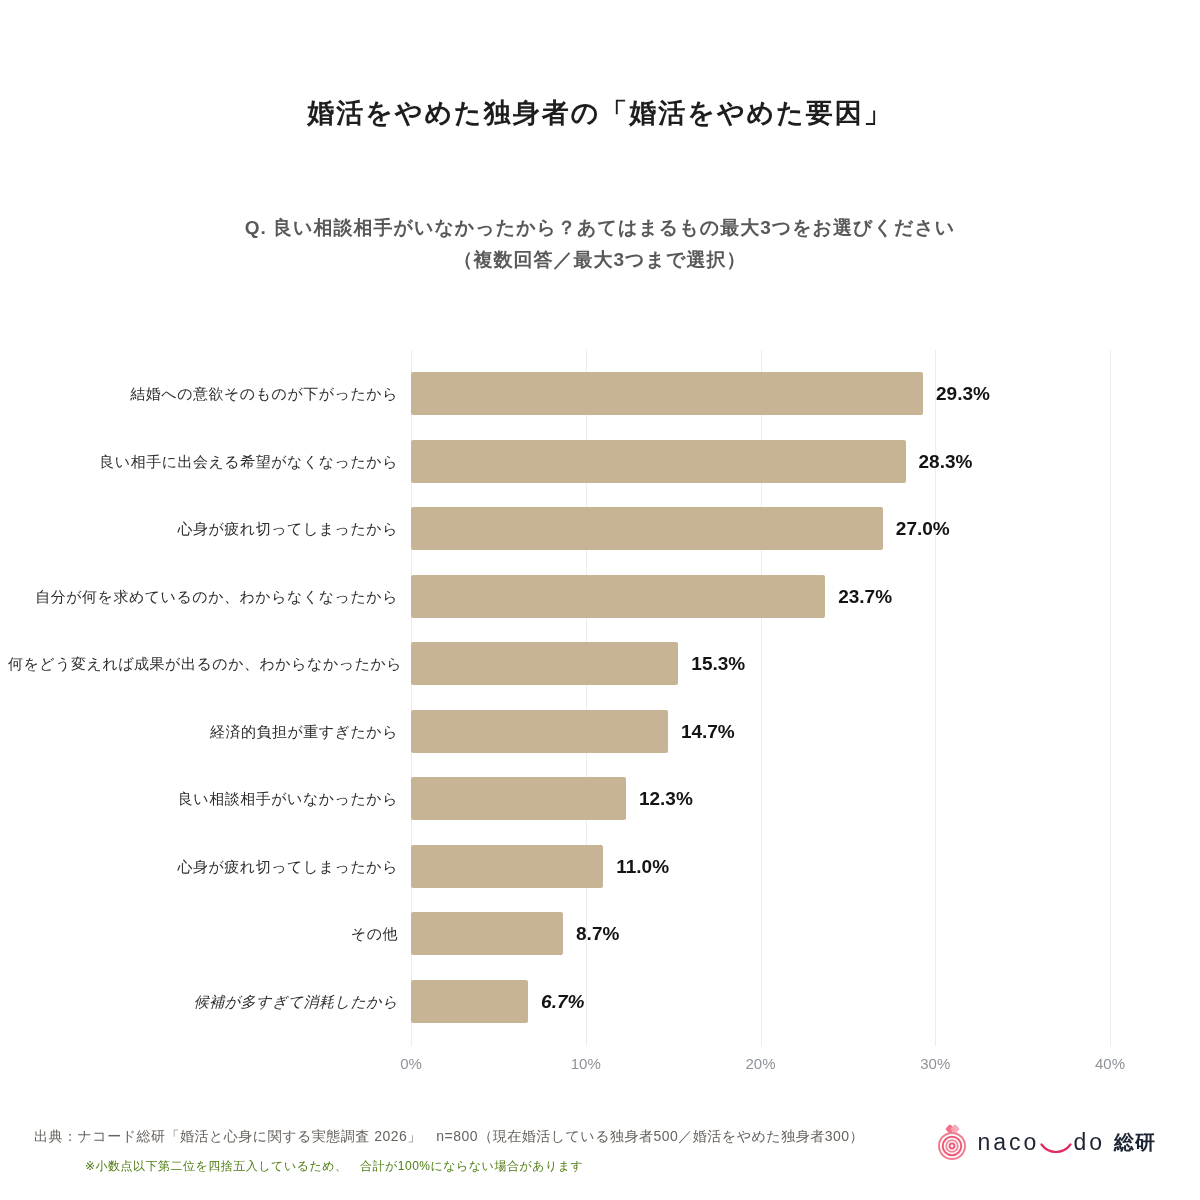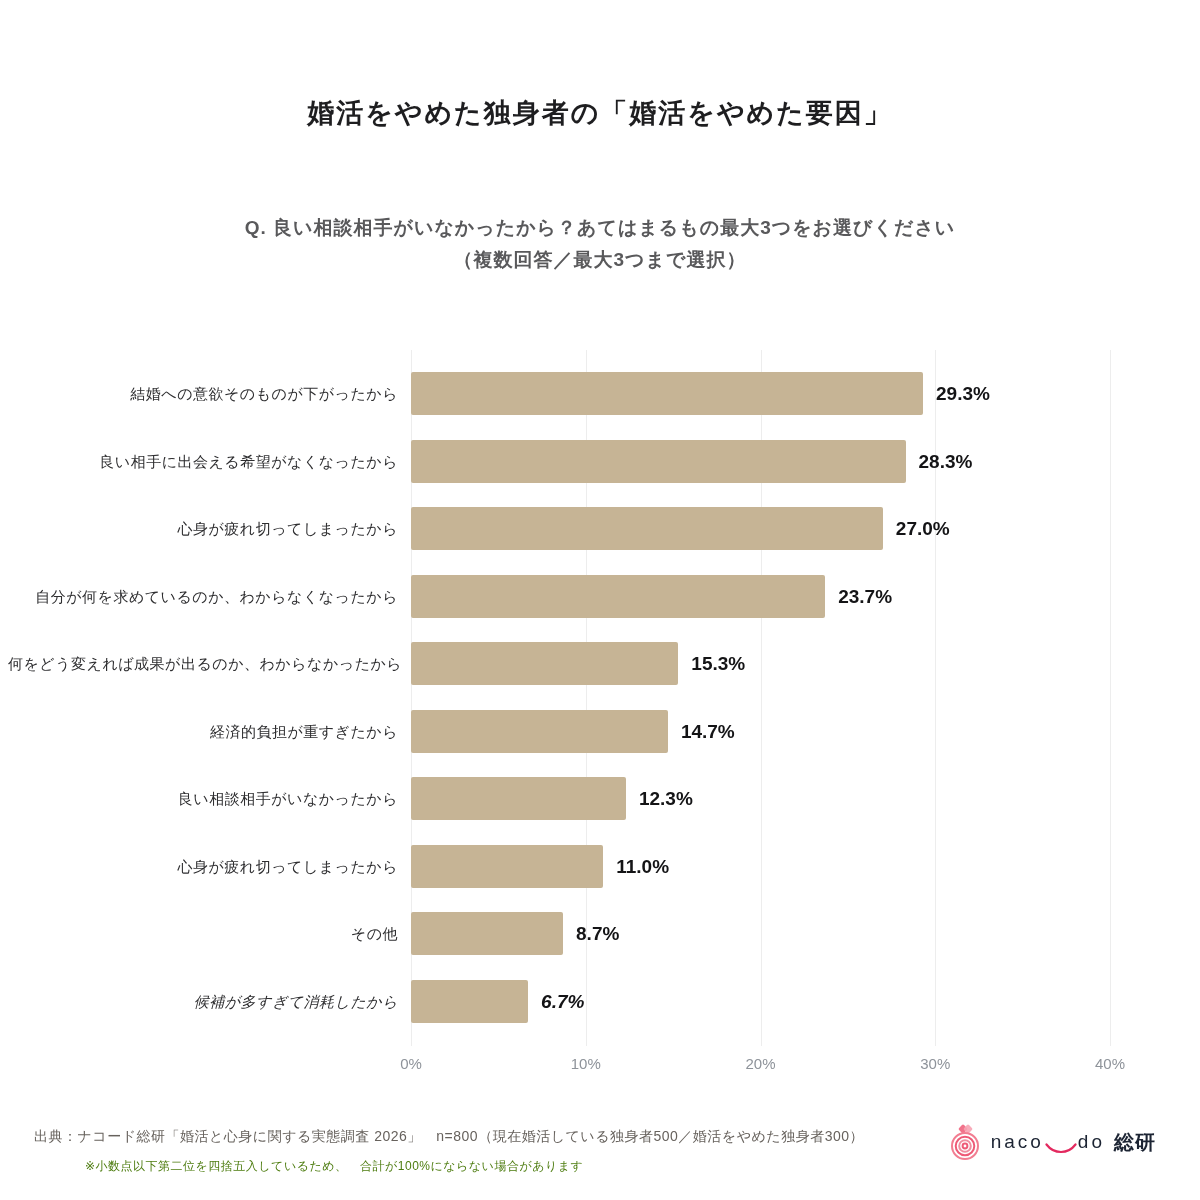--- a/index.html
+++ b/index.html
@@ -59,21 +59,21 @@
   .note{
     position:absolute;left:85px;top:1158px;
     font-size:12px;color:#4d7c0f;letter-spacing:0.5px;
   }
   .logo{
     position:absolute;right:44px;top:1120px;height:44px;
     display:flex;align-items:center;
   }
   .logo-icon{margin-right:11px;}
   .logo-word{
-    font-size:19px;color:#1c2433;letter-spacing:3px;
+    font-size:23px;color:#1c2433;letter-spacing:3px;
     font-weight:normal;
   }
   .logo-curve{margin:14px 1px 0 1px;}
   .logo-suffix{
     font-size:20px;font-weight:bold;color:#1c2433;
     margin-left:9px;letter-spacing:1px;
   }
 </style>
 </head>
 <body>

